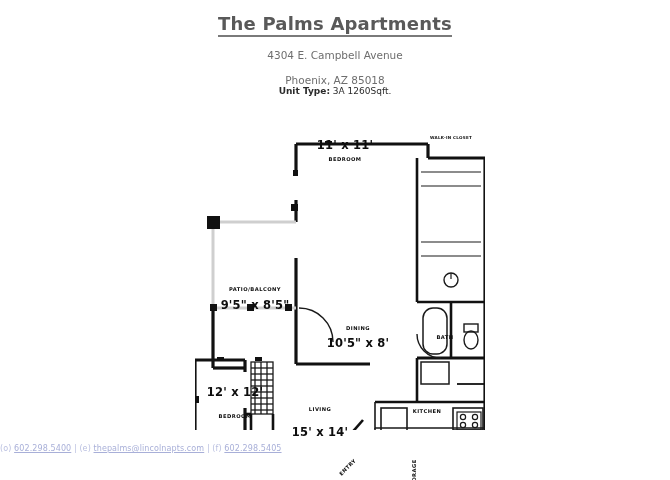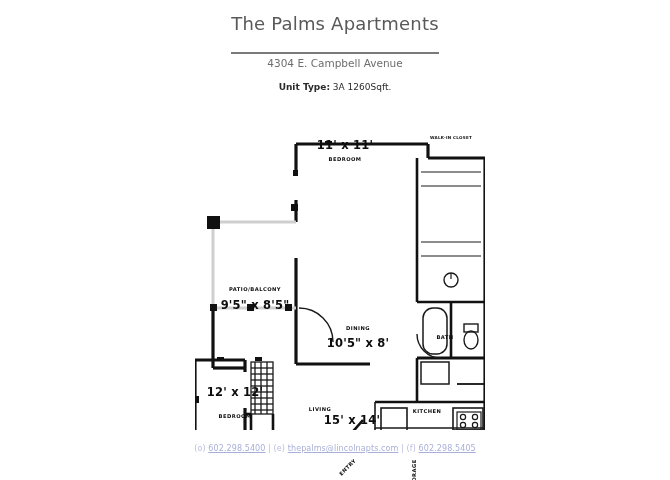--- a/index.html
+++ b/index.html
@@ -6,31 +6,31 @@
   body{
     width:670px;height:480px;background:#ffffff;
     font-family:"DejaVu Sans","Liberation Sans",sans-serif;
     overflow:hidden;position:relative;
   }
   .page{position:absolute;inset:0;}
 
   
   .header{position:absolute;left:0;top:14px;width:670px;text-align:center;}
   .title{
-    font-size:18px;font-weight:normal;color:#595959;letter-spacing:.2px;
-    display:inline-block;border-bottom:2px solid #7a7a7a;padding-bottom:18px;
+    font-size:18px;font-weight:bold;color:#595959;letter-spacing:.2px;
+    display:inline-block;border-bottom:2px solid #7a7a7a;padding-bottom:1px;
     line-height:20px;
   }
-  .addr{font-size:10.5px;color:#6e6e6e;line-height:12.5px;margin-top:3px;}
-  .unit-line{font-size:9px;color:#2b2b2b;margin-top:12px;}
+  .addr{font-size:10.5px;color:#6e6e6e;line-height:12.5px;margin-top:12px;}
+  .unit-line{font-size:9px;color:#2b2b2b;margin-top:0;}
   .unit-line b{font-weight:bold;}
 
   
   .footer{
-    position:absolute;left:0;top:444px;width:670px;text-align:center;
+    position:absolute;left:0;top:444px;width:670px;
     font-size:8px;color:#b9bfe0;letter-spacing:.1px;
   }
   .footer .lnk{color:#a8afd8;text-decoration:underline;}
 
   
   .plan{position:absolute;left:195px;top:112px;width:290px;height:318px;}
   .plan svg{display:block;}
 
   .lbl{position:absolute;color:#0d0d0d;white-space:nowrap;
        font-family:"DejaVu Sans","Liberation Sans",sans-serif;}
@@ -40,20 +40,21 @@
   .ctr{transform:translateX(-50%);}
 </style>
 </head>
 <body>
 
 <div class="page">
 
   <div class="header">
     <div class="title">The Palms Apartments</div>
     <div class="addr">4304 E. Campbell Avenue</div>
+    <div class="addr">Phoenix, AZ 85018</div>
     <div class="unit-line">
       <b>Unit Type:</b>
       <span>3A 1260Sqft.</span>
     </div>
   </div>
 
   <div class="plan">
 
     <svg width="290" height="318" viewBox="0 0 290 318">
       <g fill="none" stroke="#111" stroke-width="3.2" stroke-linecap="butt">
@@ -380,21 +381,21 @@
 
     <div class="lbl rm ctr" style="left:60px;top:174px;">PATIO/BALCONY</div>
     <div class="lbl dim ctr" style="left:60px;top:186px;">9'5" x 8'5"</div>
 
     <div class="lbl rm ctr" style="left:163px;top:213px;">DINING</div>
     <div class="lbl dim ctr" style="left:163px;top:224px;">10'5" x 8'</div>
 
     <div class="lbl rm ctr" style="left:250px;top:222px;">BATH</div>
 
     <div class="lbl rm ctr" style="left:125px;top:294px;">LIVING</div>
-    <div class="lbl dim ctr" style="left:125px;top:301px;margin-left:32px;">15' x 14'</div>
+    <div class="lbl dim ctr" style="left:125px;top:313px;">15' x 14'</div>
 
     <div class="lbl rm ctr" style="left:232px;top:296px;">KITCHEN</div>
 
     <div class="lbl rm" style="left:142px;top:352px;transform:rotate(-45deg);">ENTRY</div>
 
     <div class="lbl dim ctr" style="left:40px;top:273px;">12' x 12'</div>
     <div class="lbl rm ctr" style="left:40px;top:301px;">BEDROOM</div>
 
     <div class="lbl rm" style="left:216px;top:378px;transform:rotate(-90deg);transform-origin:left top;">STORAGE</div>
 

